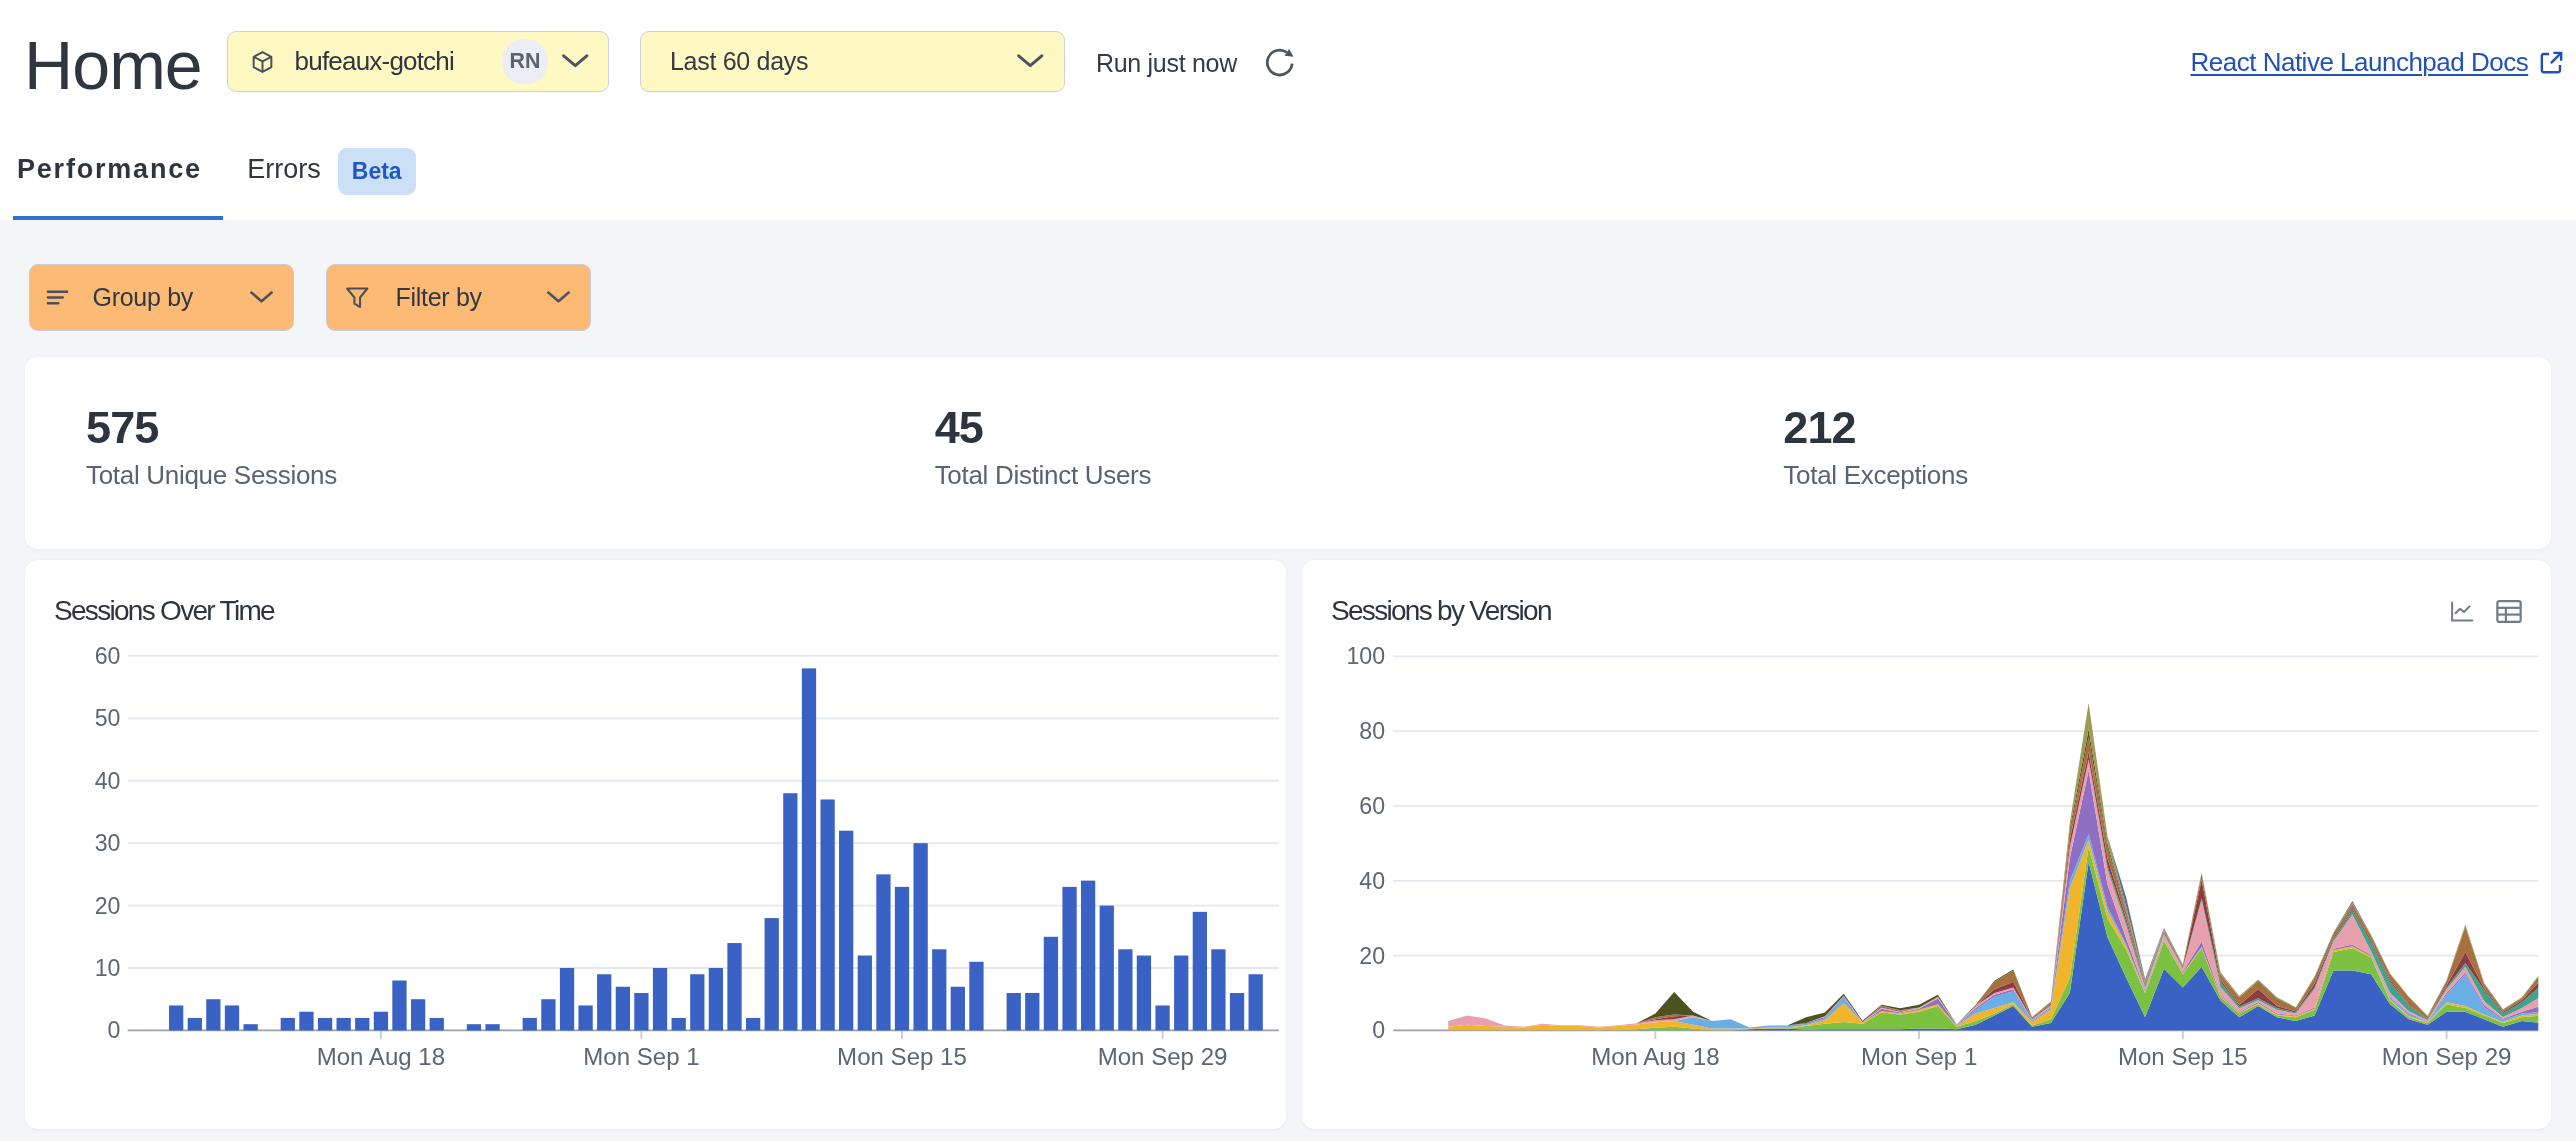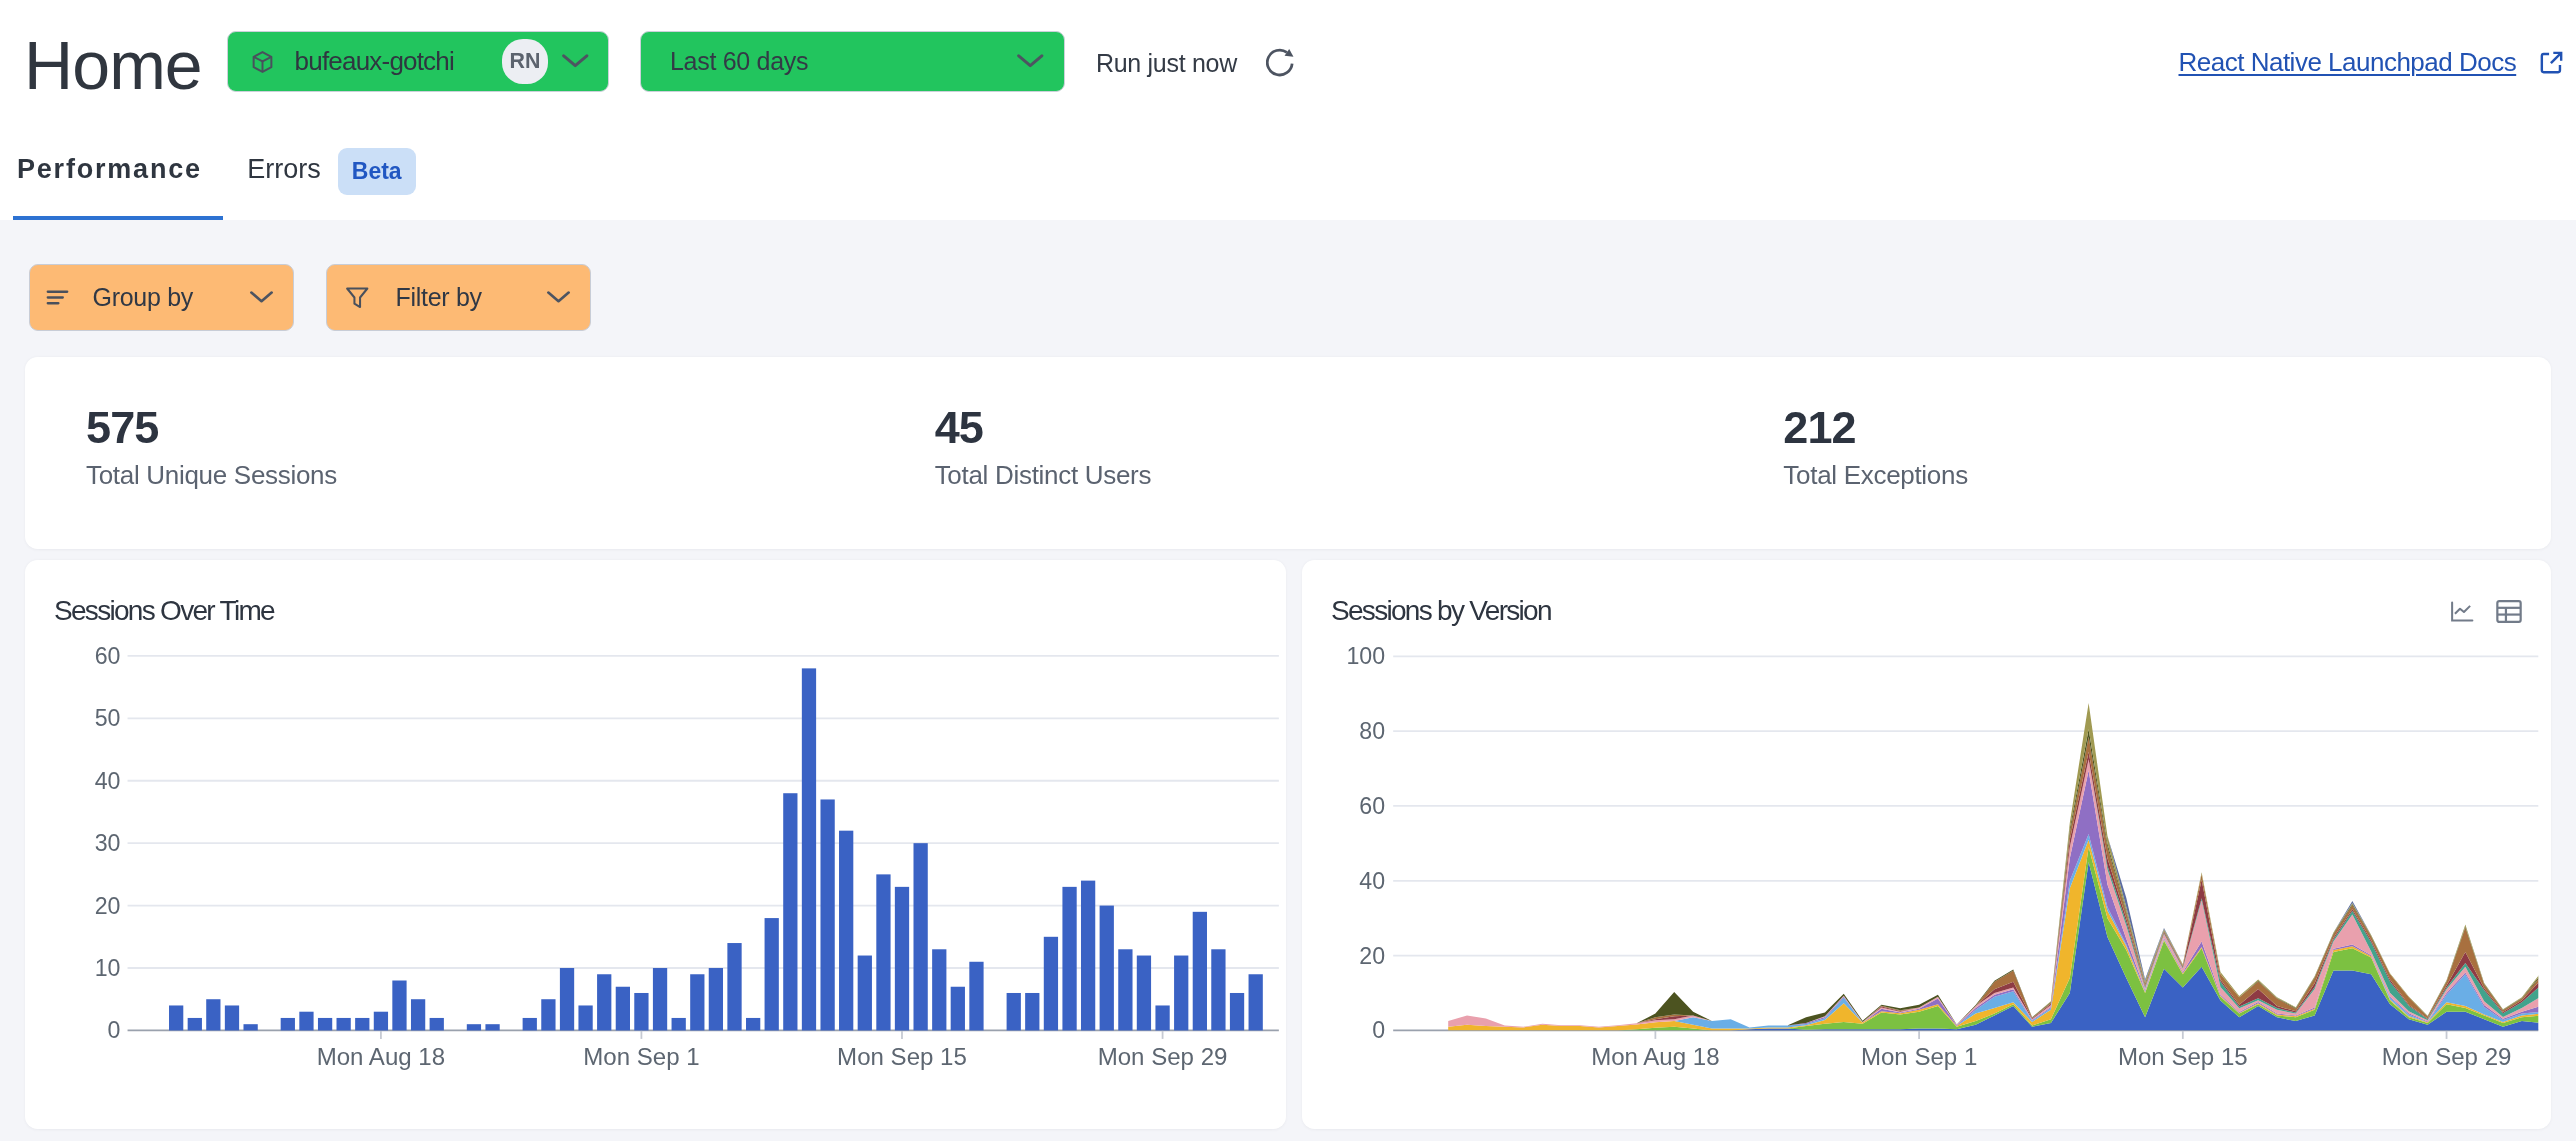--- a/index.html
+++ b/index.html
@@ -1,30 +1,30 @@
 <!DOCTYPE html>
 <html style="font-size:14.3px"><head>
 <meta charset="utf-8">
 <style>
 * { margin:0; padding:0; box-sizing:border-box; }
 html,body { width:2576px; height:1142px; background:#fff; font-family:"Liberation Sans",sans-serif; overflow:hidden; }
 .abs { position:absolute; }
 #h1 { left:24px; top:26px; font-size:68px; color:#30363f; letter-spacing:-0.9px; }
-.selbox { border:1.8px solid #ccd1da; border-radius:9px; background:#22c55e; display:flex; align-items:center; height:61px; top:31px; }
+.selbox { border:1.8px solid #ccd1da; border-radius:9px; background:#fef9c3; display:flex; align-items:center; height:61px; top:31px; }
 #proj { left:227px; width:382px; }
 #proj .name { font-size:26px; letter-spacing:-0.8px; color:#2f3640; margin-left:19.6px; }
 #proj .cube { margin-left:22px; display:flex; }
 .rn { margin-left:auto; width:46px; height:45px; background:#eceef3; border-radius:21px; display:flex; align-items:center; justify-content:center; font-size:21.4px; font-weight:bold; color:#5c636e; letter-spacing:0px; }
 #proj .chev { margin-left:12.5px; margin-right:19px; display:flex; }
 #time { left:640px; width:425px; justify-content:space-between;gap:12px; }
 #time .txt { font-size:25px; color:#333a46; margin-left:29px; letter-spacing:-0.3px; }
 #time .chev { margin-right:19.6px; display:flex; }
 #run { left:1096px; top:49px; font-size:25px; color:#343b46; letter-spacing:-0.3px; }
 #refresh { left:1266px; top:47px; }
-#docs { right:9.8px; top:47px; display:flex; align-items:center;gap:12px; }
+#docs { right:9.8px; top:47px; display:flex; align-items:center; }
 #docs a { font-size:26px; color:#2152b3; letter-spacing:-0.5px; text-decoration:underline; text-underline-offset:2.7px; text-decoration-thickness:1.8px; }
 #docs .ext { margin-left:9px; display:flex; }
 #tabs { left:11.6px; top:143px; display:flex; align-items:center; }
 .tab1 { font-size:27px; font-weight:bold; letter-spacing:1.8px; color:#2f3640; padding:0 5.4px; }
 .tab2 { font-size:27px; color:#2f3640; margin-left:40px; letter-spacing:0px; }
 .beta { margin-left:17px; margin-top:5.4px; width:78px; height:47px; background:#cbdff7; border-radius:9px; display:flex; align-items:center; justify-content:center; font-size:23px; font-weight:bold; color:#2157c2; }
 #underline { left:13.4px; top:216px; width:210px; height:4.5px; background:#2d72d2; }
 #graybg { left:0; top:220px; width:2576px; height:921px; background:#f4f5f9; }
 .btn { position:absolute; top:264px; width:265px; height:67px; background:#fdba74; border:1.8px solid #c8cdd7; border-radius:9px; display:flex; align-items:center; }
 #groupby { left:28.5px; }

